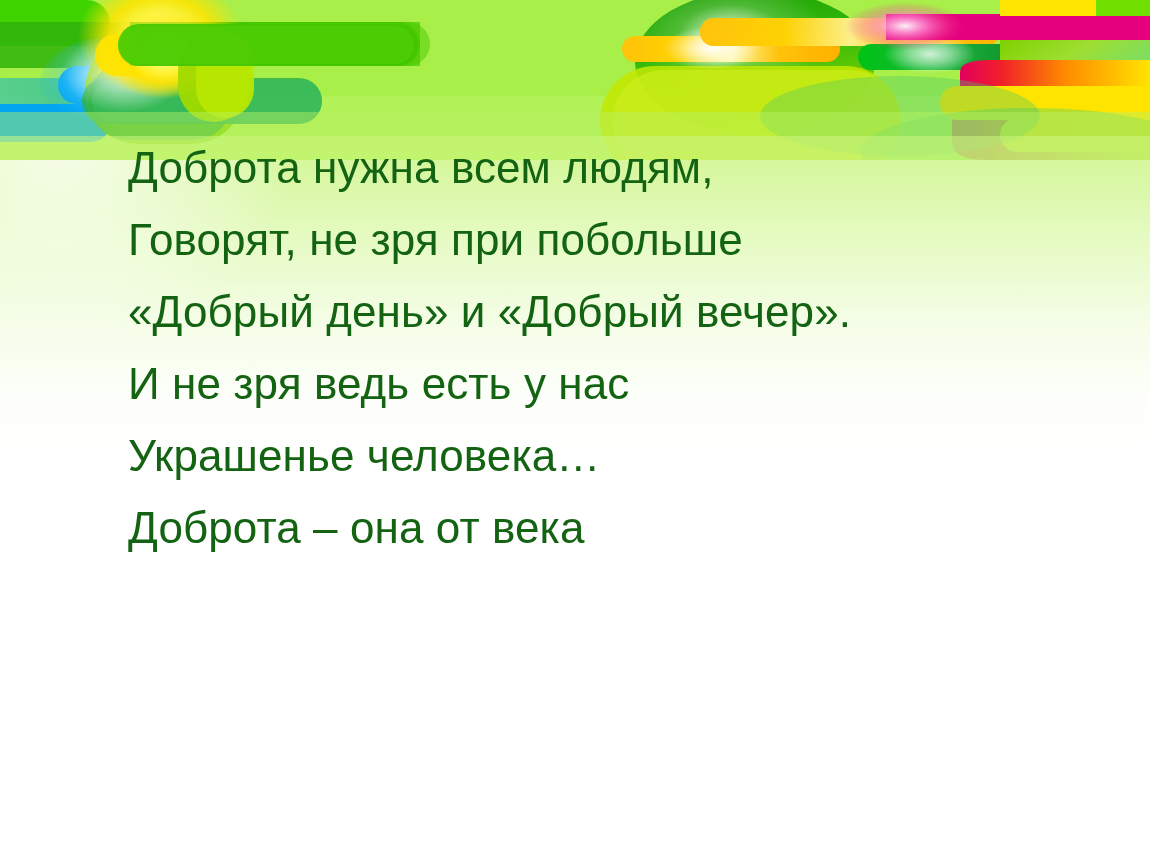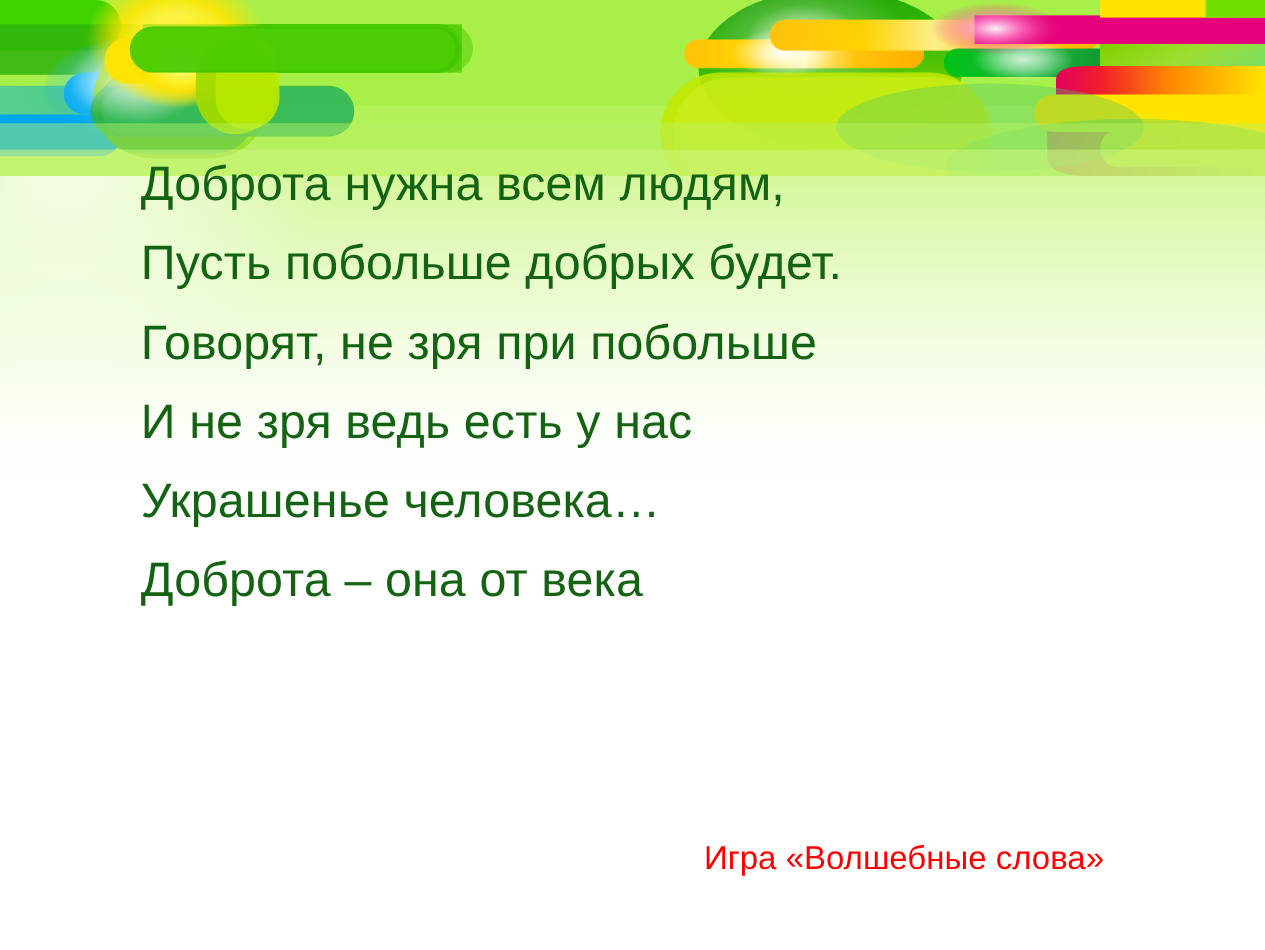--- a/index.html
+++ b/index.html
@@ -242,22 +242,21 @@
       <ellipse cx="1030" cy="152" rx="170" ry="44" fill="#63d65a" opacity="0.45"></ellipse>
       <ellipse cx="900" cy="116" rx="140" ry="40" fill="#49c96b" opacity="0.35"></ellipse>
 
       <rect x="0" y="112" width="1150" height="48" fill="#b9f263" opacity="0.45"></rect>
       <rect x="0" y="136" width="1150" height="24" fill="#cdf582" opacity="0.55"></rect>
     </svg>
   </div>
 
   <div class="poem">
     <div class="poem-line">Доброта нужна всем людям,</div>
-    <div class="poem-line">Пусть побольше добрых будет.</div>
     <div class="poem-line">Говорят, не зря при побольше</div>
+    <div class="poem-line">«Добрый день» и «Добрый вечер».</div>
     <div class="poem-line">И не зря ведь есть у нас</div>
     <div class="poem-line">Украшенье человека…</div>
     <div class="poem-line">Доброта – она от века</div>
   </div>
 
-  <div class="caption">Игра «Волшебные слова»</div>
 
 </div>
 
 </body></html>

